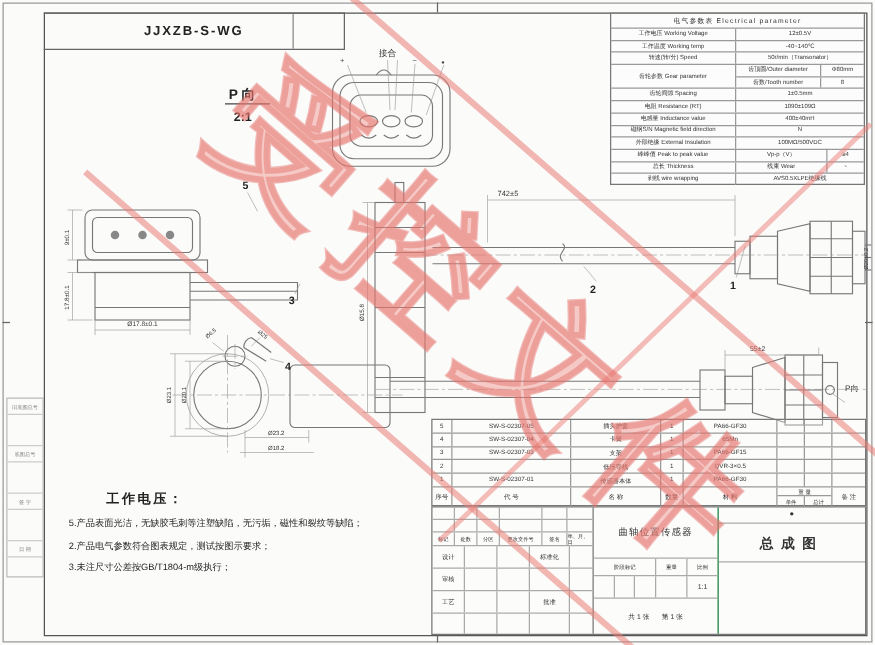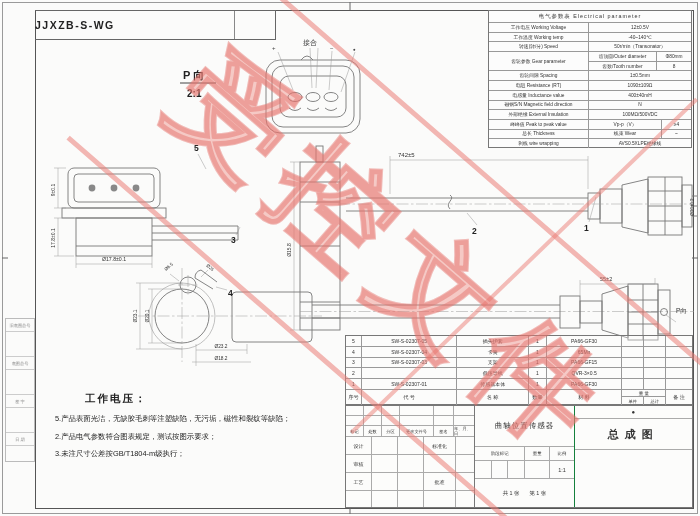--- a/index.html
+++ b/index.html
@@ -1,21 +1,21 @@
 <!DOCTYPE html>
 <html><head>
 <meta charset="utf-8">
 <style>
   html,body{margin:0;padding:0;background:#e8e8e8;font-family:"Liberation Sans","DejaVu Sans",sans-serif;}
   #sheet{position:relative;width:700px;height:516px;background:#fbfbfa;overflow:hidden;color:#333;}
   .abs{position:absolute;}
   .outer-border{position:absolute;left:2px;top:2px;right:2px;bottom:2px;border:1px solid #9a9a9a;}
   .frame{position:absolute;left:35px;top:10px;right:6px;bottom:7px;border:1.4px solid #555;}
   
-  .code-box{left:35px;top:10px;width:240px;height:28px;border:1px solid #666;border-left:none;display:flex;align-items:center;font-size:10.5px;font-weight:bold;letter-spacing:1.5px;color:#222;}
+  .code-box{left:35px;top:10px;width:240px;height:28px;border:1px solid #666;border-left:none;display:flex;align-items:center;justify-content:center;font-size:10.5px;font-weight:bold;letter-spacing:1.5px;color:#222;}
   .code-div{position:absolute;right:40px;top:0;bottom:0;border-left:1px solid #888;}
   
   .ptab{left:488px;top:10px;width:204px;height:138px;border:1px solid #777;box-sizing:border-box;font-size:4.8px;color:#333;background:rgba(255,255,255,.35);}
   .ptitle{height:11px;display:flex;align-items:center;justify-content:center;font-size:5.4px;letter-spacing:1px;}
   .prow{display:flex;height:9.7px;border-top:1px solid #999;box-sizing:border-box;}
   .pl{width:100px;border-right:1px solid #999;}
   .pv{flex:1;}
   .pn{width:30px;border-left:1px solid #999;}
   .pgear{display:flex;height:19.4px;border-top:1px solid #999;box-sizing:border-box;}
   .pgr{flex:1;display:flex;flex-direction:column;}

